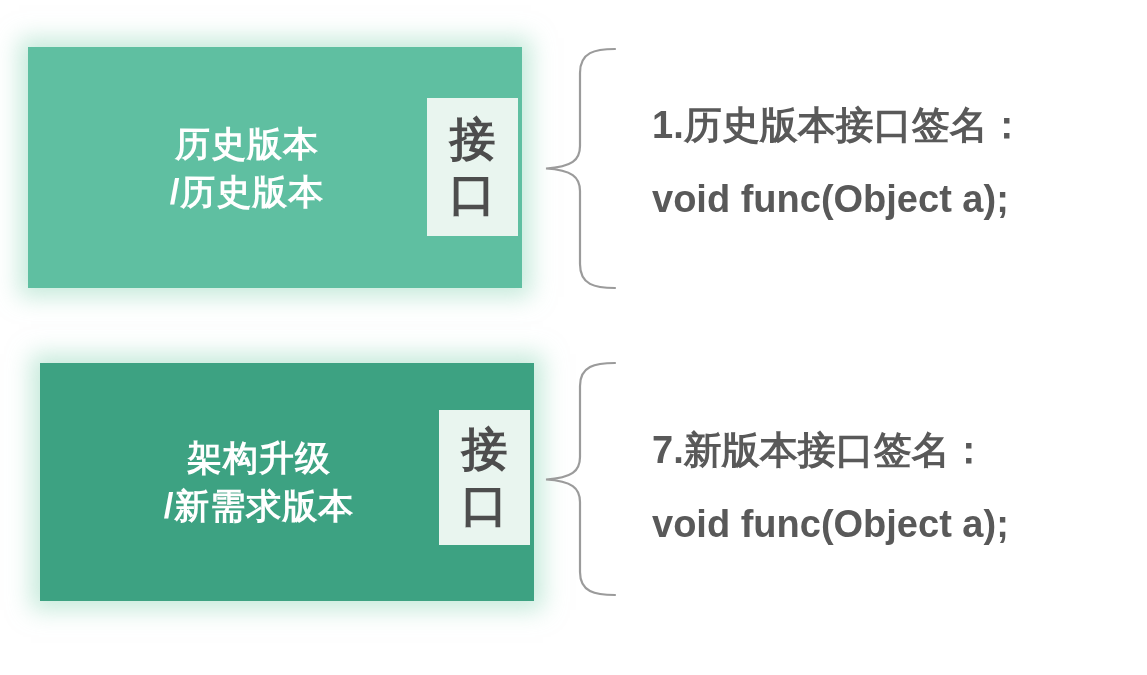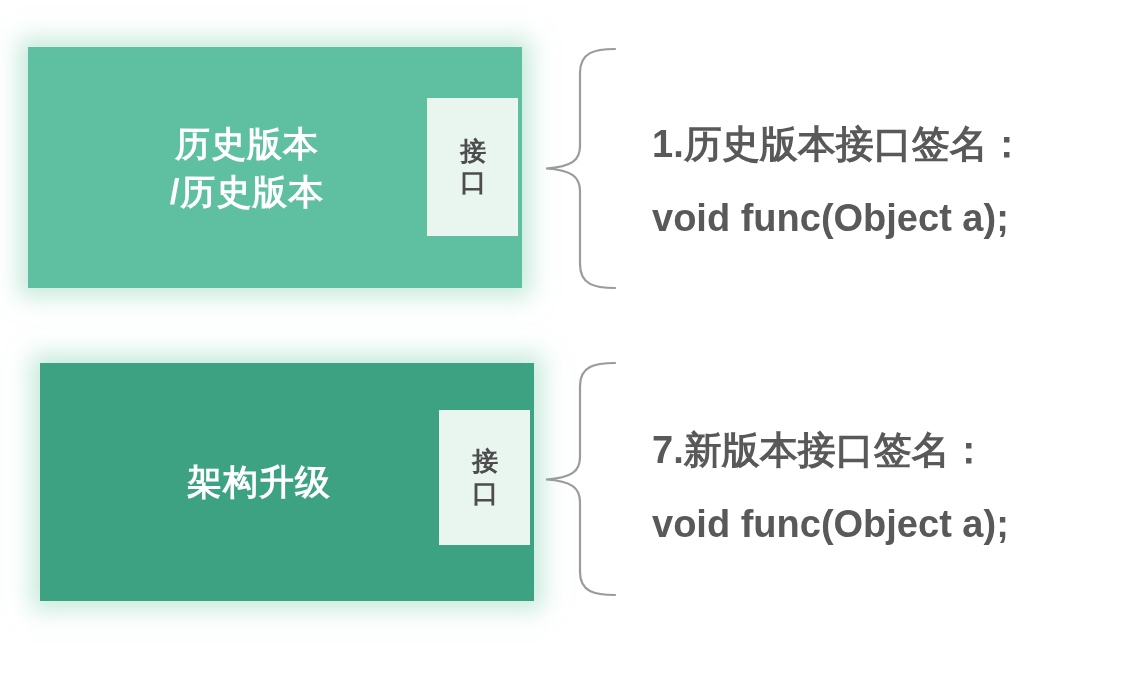--- a/index.html
+++ b/index.html
@@ -55,23 +55,23 @@
     background: var(--tag-bg, #E9F5EF);
     display: flex;
     align-items: center;
     justify-content: center;
   }
   .box-1 .interface-tag { top: 51px; height: 138px; }
   .box-2 .interface-tag { top: 47px; height: 135px; }
   .tag-text {
     width: 1.05em;
     word-break: break-all;
-    text-align: right;
+    text-align: center;
     color: var(--tag-text, #4D4D4D);
-    font-size: 26px;
+    font-size: 46px;
     font-weight: 600;
     line-height: 1.2;
   }
   .brace {
     position: absolute;
     left: 541px;
   }
   .brace-1 { top: 46px; }
   .brace-2 { top: 360px; }
   .brace path {
@@ -82,21 +82,21 @@
   }
   .note {
     position: absolute;
     left: 652px;
     color: var(--note-text, #595959);
     font-weight: 700;
     font-size: 38px;
     line-height: 74px;
     white-space: nowrap;
   }
-  .note-1 { top: 107px; }
+  .note-1 { top: 88px; }
   .note-2 { top: 413px; }
 </style>
 </head>
 <body>
 
 <div class="canvas">
 
   <div class="version-box box-1">
     <div class="box-title">
       <span>历史版本</span>
@@ -112,20 +112,21 @@
   </svg>
 
   <div class="note note-1">
     <div>1.历史版本接口签名：</div>
     <div>void func(Object a);</div>
   </div>
 
   <div class="version-box box-2">
     <div class="box-title">
       <span>架构升级</span>
+      <span>/新需求版本</span>
     </div>
     <div class="interface-tag">
       <span class="tag-text">接口</span>
     </div>
   </div>
 
   <svg class="brace brace-2" width="76" height="238" viewBox="0 0 76 238">
     <path d="M74,3 C54,3 39,6 39,26 L39,97 C39,111 31,118 5,119.5 C31,121 39,128 39,142 L39,212 C39,232 54,235 74,235"></path>
   </svg>
 

